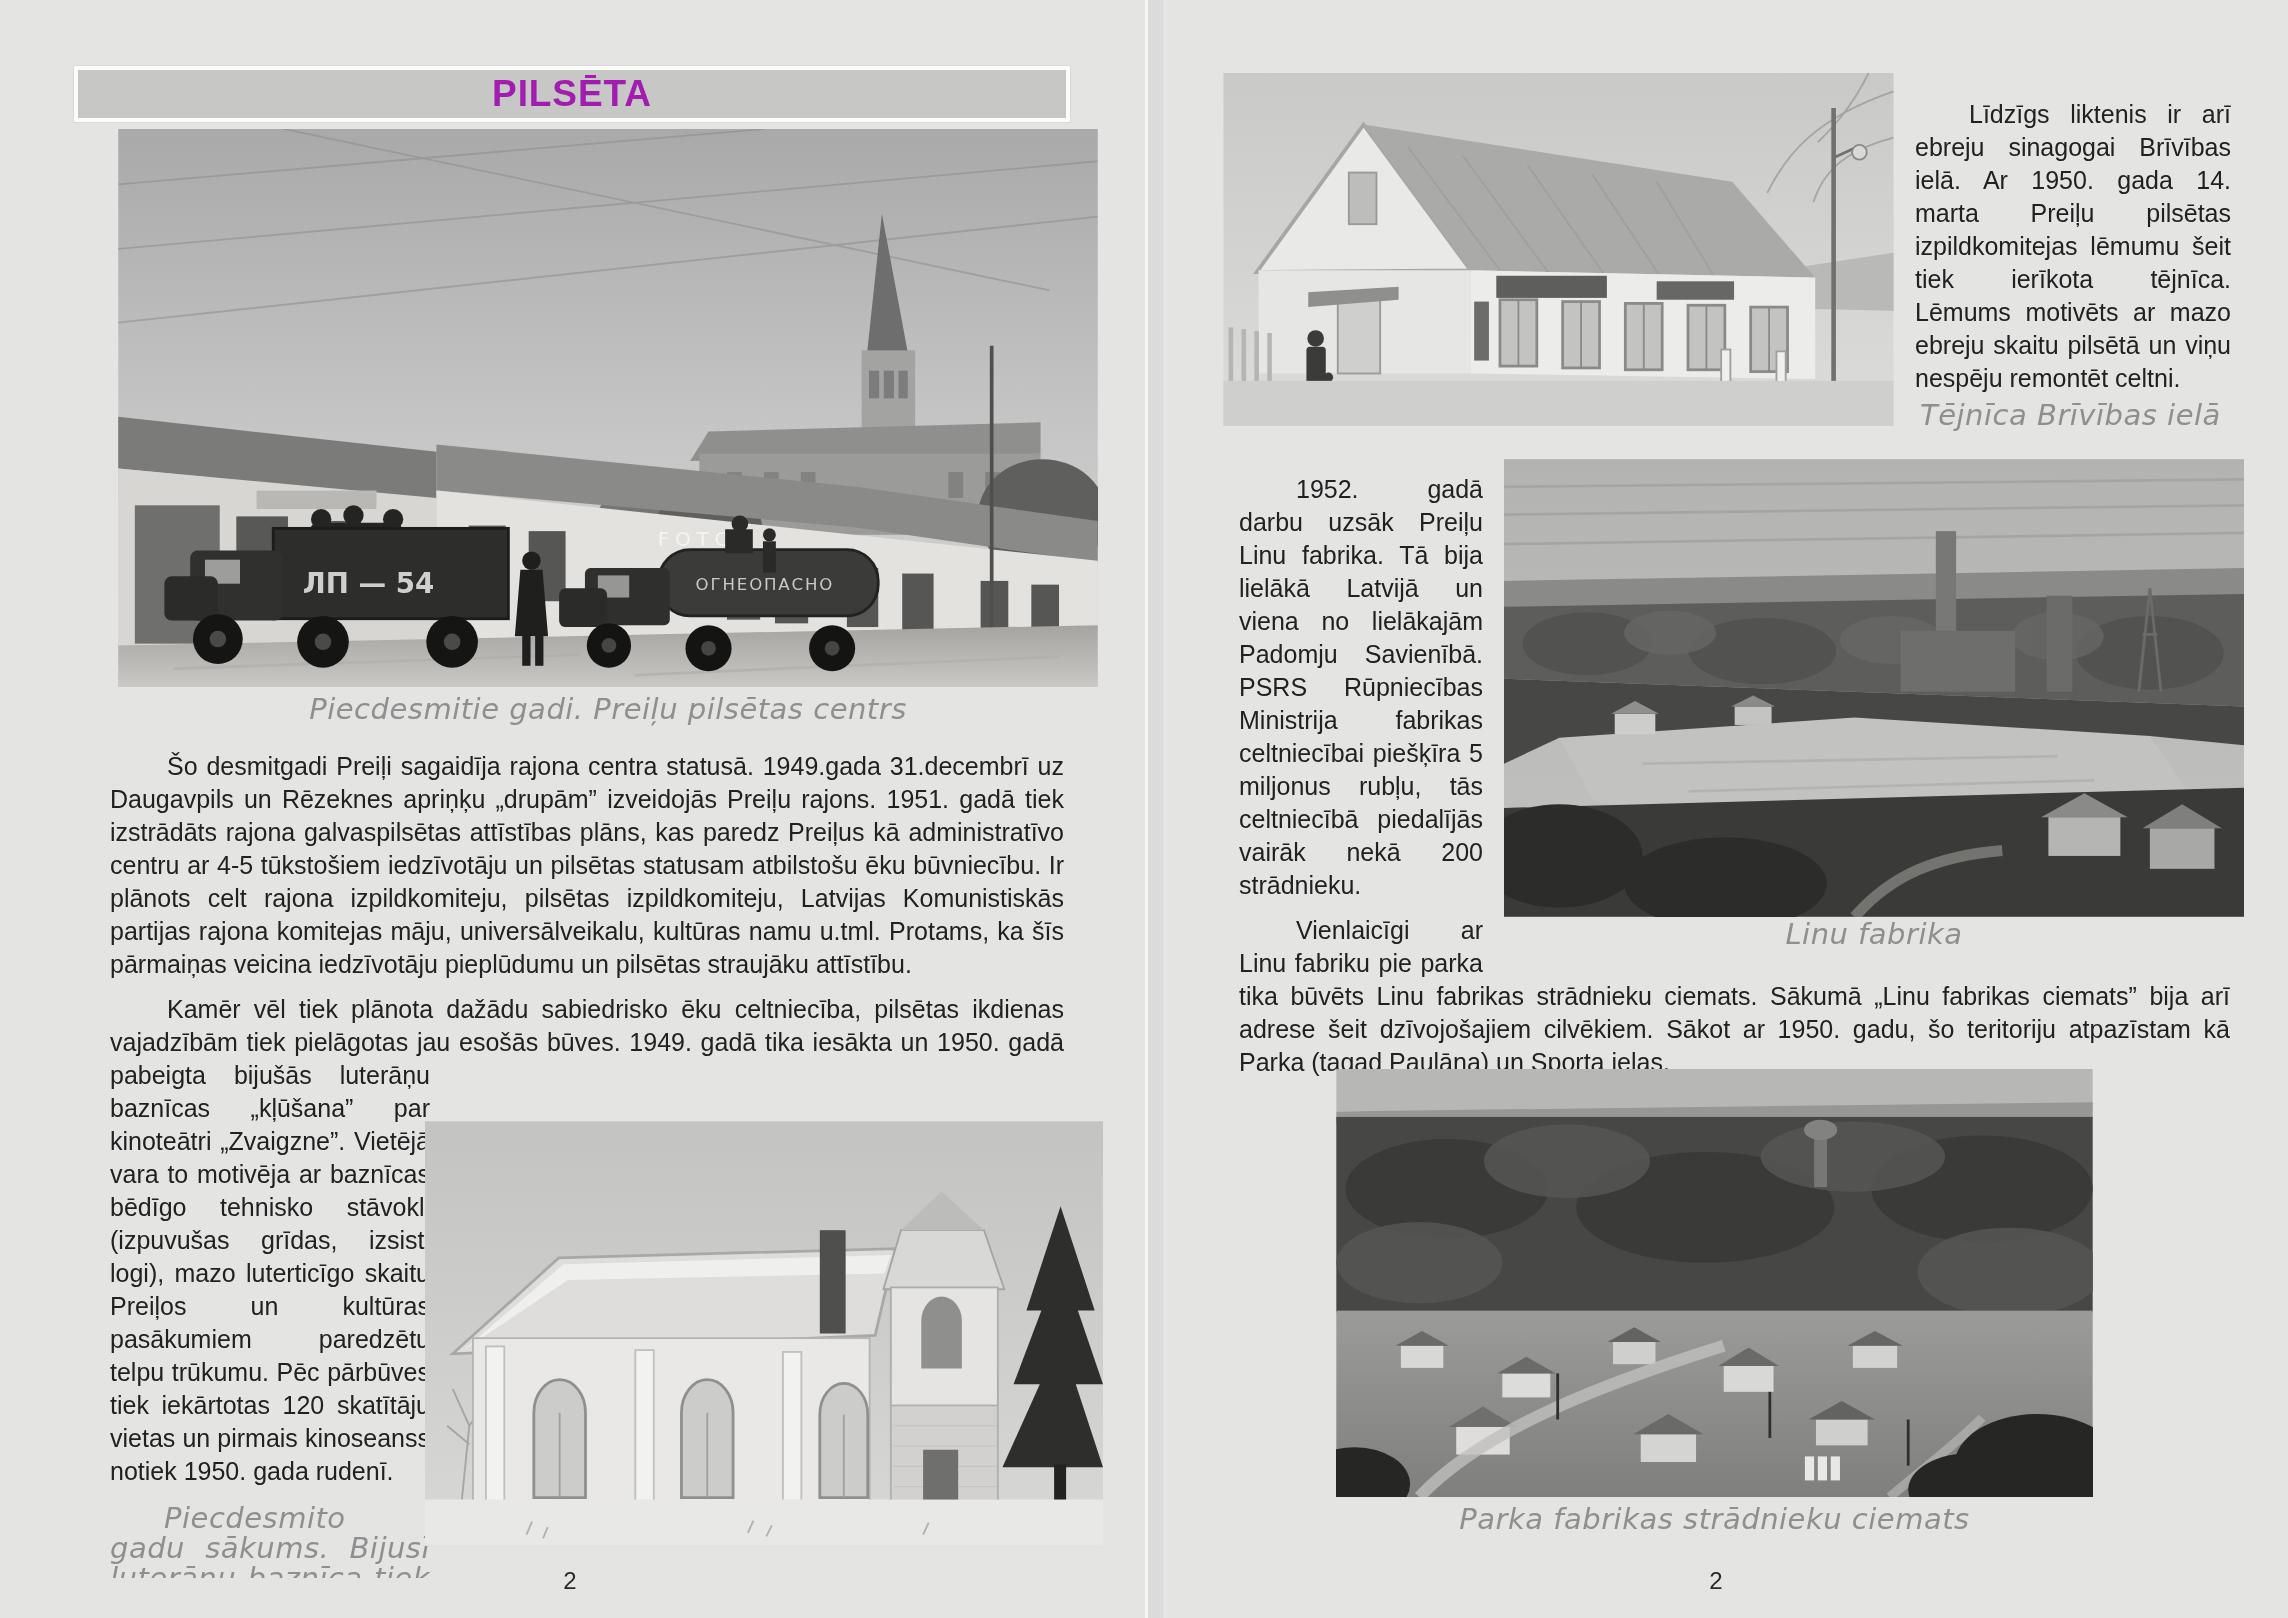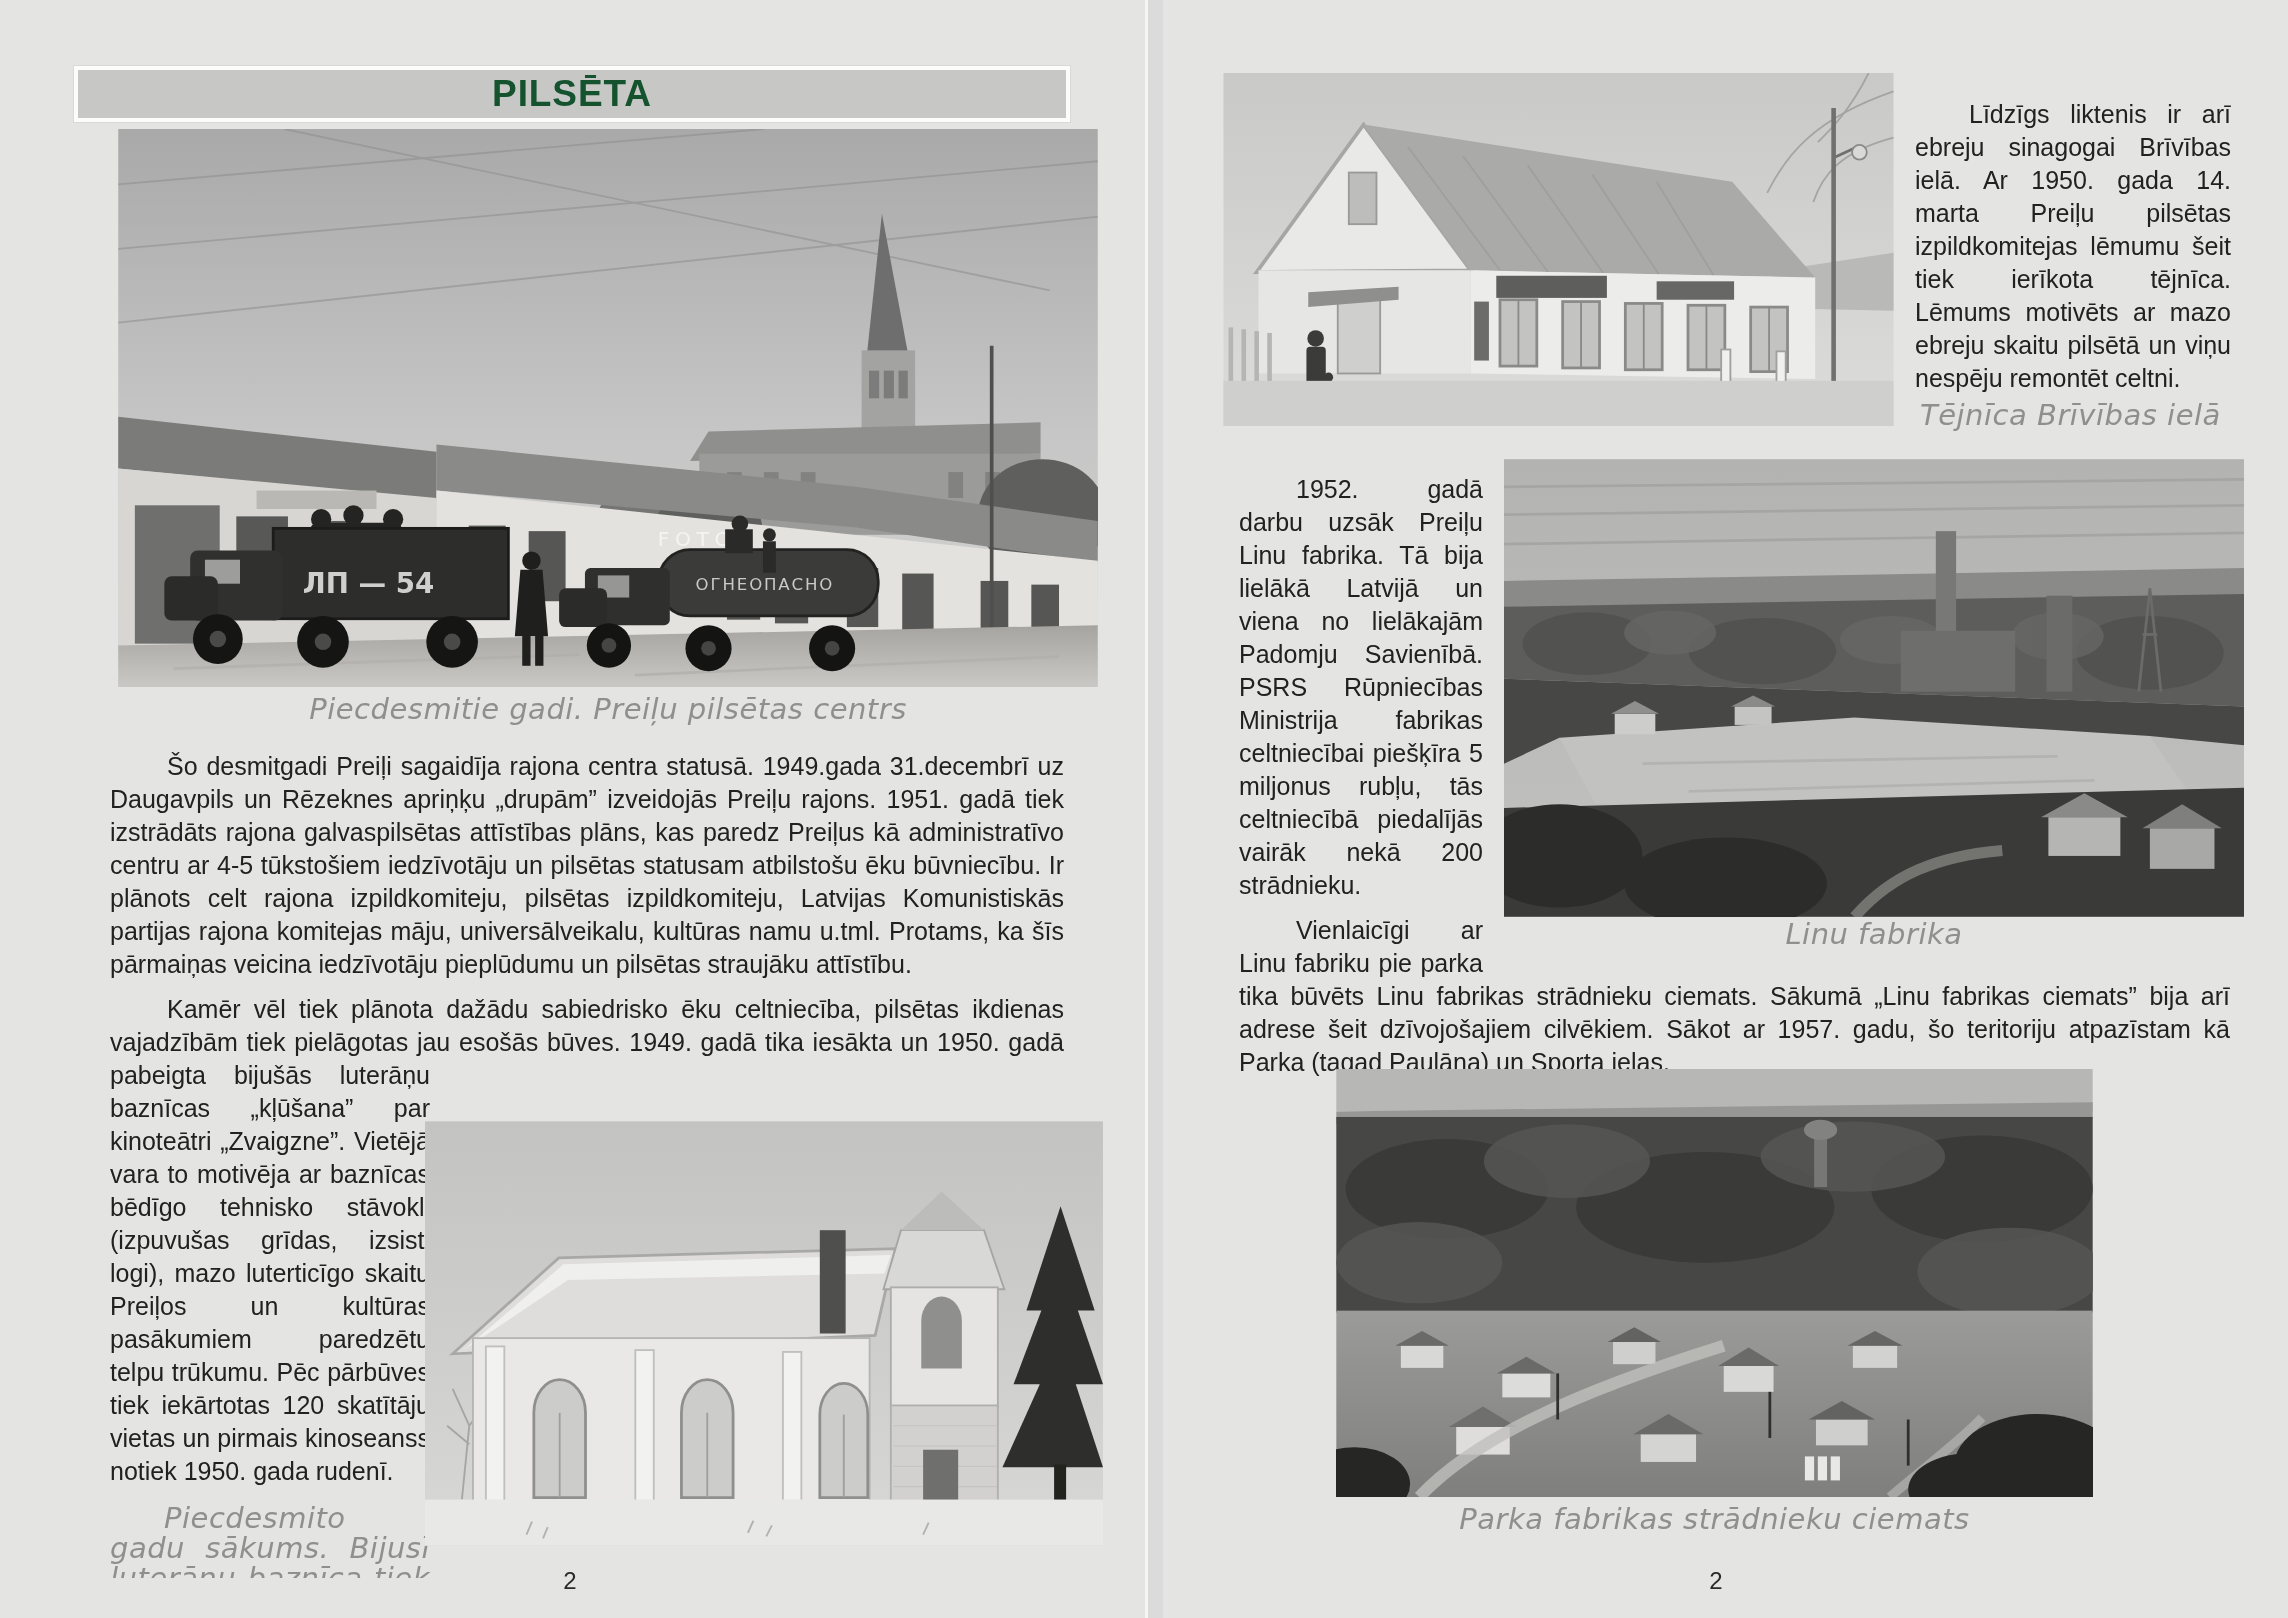--- a/index.html
+++ b/index.html
@@ -5,21 +5,21 @@
   html,body{margin:0;padding:0;background:#9a9a9a;}
   #spread{position:relative;width:2289px;height:1619px;background:#e4e4e3;overflow:hidden;
           font-family:"Liberation Sans",sans-serif;color:#212121;}
   
   .gutter-line{position:absolute;top:0;left:1145px;width:2.8px;height:1619px;background:#f5f5f3;}
   .gutter-shade{position:absolute;top:0;left:1148px;width:14.8px;height:1619px;background:rgba(0,0,0,0.035);}
   
   .header-bar{position:absolute;left:74px;top:66px;width:988px;height:48px;background:#c7c7c6;
               border:4.6px solid #fcfcfb;box-shadow:0 0 0 0.9px #d8d8d6;}
   .header-bar h1{margin:0;text-align:center;font-size:37px;line-height:48px;font-weight:700;
-                 letter-spacing:0.9px;color:#14532d;}
+                 letter-spacing:0.9px;color:#a21caf;}
   
   .flow{position:absolute;text-align:justify;font-size:25px;line-height:33px;color:#212121;}
   .flow p{margin:12px;}
   .flow p.indent{text-indent:57px;}
   .float-spacer{float:right;width:0.9px;}
   .float-photo-reserve{float:right;clear:right;}
   
   .caption{font-family:"DejaVu Sans",sans-serif;font-style:italic;color:#8f8f8f;
            font-size:29px;line-height:31px;letter-spacing:0.5px;}
   .caption.center{text-align:center;}
@@ -369,21 +369,21 @@
     <g fill="#2c2c2a">
         <ellipse cx="60" cy="430" rx="90" ry="56"></ellipse>
         <ellipse cx="240" cy="460" rx="110" ry="50"></ellipse>
       </g>
     <path d="M380,496 C420,450 470,430 540,424" stroke="#8b8b89" stroke-width="12" fill="none" opacity="0.7"></path>
   </svg>
 
   <div class="flow" style="left:1227px;top:461px;width:1015px;height:646px;overflow:hidden;">
     <div class="float-photo-reserve" style="width:759px;height:509px;"></div>
     <p class="indent">1952. gadā darbu uzsāk Preiļu Linu fabrika. Tā bija lielākā Latvijā un viena no lielākajām Padomju Savienībā. PSRS Rūpniecības Ministrija fabrikas celtniecībai piešķīra 5 miljonus rubļu, tās celtniecībā piedalījās vairāk nekā 200 strādnieku.</p>
-    <p class="indent">Vienlaicīgi ar Linu fabriku pie parka tika būvēts Linu fabrikas strādnieku ciemats. Sākumā „Linu fabrikas ciemats” bija arī adrese šeit dzīvojošajiem cilvēkiem. Sākot ar 1957. gadu, šo teritoriju atpazīstam kā Parka (tagad Paulāna) un Sporta ielas.</p>
+    <p class="indent">Vienlaicīgi ar Linu fabriku pie parka tika būvēts Linu fabrikas strādnieku ciemats. Sākumā „Linu fabrikas ciemats” bija arī adrese šeit dzīvojošajiem cilvēkiem. Sākot ar 1950. gadu, šo teritoriju atpazīstam kā Parka (tagad Paulāna) un Sporta ielas.</p>
   </div>
 
   <div class="caption center" style="position:absolute;left:1504px;top:919px;width:740px;">Linu fabrika</div>
 
   <svg class="photo" style="left:1336px;top:1069px" width="757" height="428" viewBox="0 0 820 464">
     <defs>
       <linearGradient id="vill4" x1="0" y1="0" x2="0" y2="1">
         <stop offset="0" stop-color="#9b9b99"></stop>
           <stop offset="1" stop-color="#7f7f7d"></stop>
       </linearGradient>

